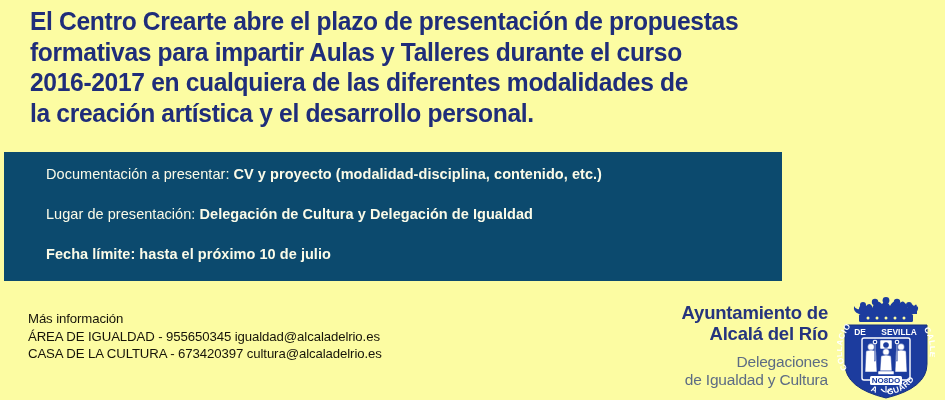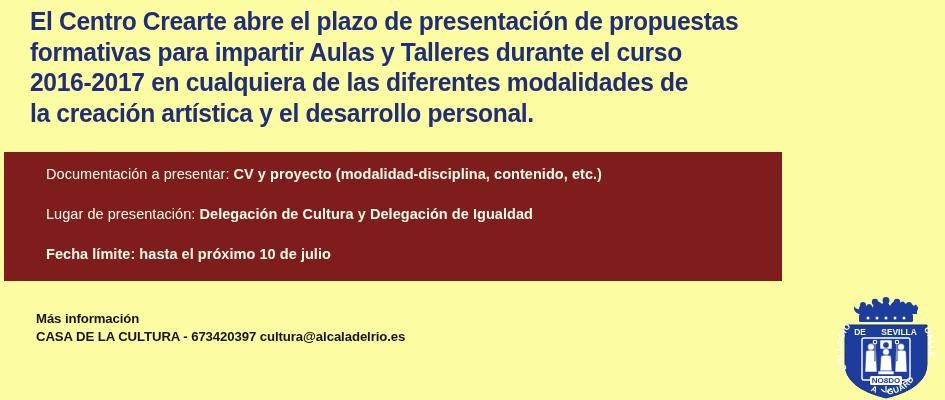--- a/index.html
+++ b/index.html
@@ -32,21 +32,21 @@
     white-space: pre-line;
   }
 
   
   .info-panel {
     position: absolute;
     left: 4px;
     top: 152px;
     width: 778px;
     height: 129px;
-    background: #7f1d1d;
+    background: #0c4a6e;
     padding: 14px 0 0 42px;
   }
 
   .info-row {
     color: #fbfbe8;
     font-size: 14.5px;
     line-height: 17px;
     margin-bottom: 23px;
     white-space: nowrap;
     letter-spacing: 0.05px;
@@ -56,25 +56,24 @@
   .info-label { font-weight: normal; }
   .info-value { font-weight: bold; }
   .info-row.all-bold { font-weight: bold; }
 
   
   .contact {
     position: absolute;
     left: 28px;
     top: 310px;
     color: #161409;
-    font-weight: bold;
+    font-weight: normal;
     font-size: 13.2px;
     line-height: 17.5px;
     letter-spacing: -0.1px;
-    margin-left: 8px;
   }
   .contact-line { white-space: nowrap; }
   .contact-heading { font-size: 13.2px; }
 
   
   .logo-block {
     position: absolute;
     right: 10px;
     top: 292px;
     display: flex;
@@ -147,25 +146,32 @@
   </div>
 
   <div class="info-row all-bold">
     <span class="info-value">Fecha límite: hasta el próximo 10 de julio</span>
   </div>
 
 </div>
 
 <div class="contact">
   <div class="contact-line contact-heading">Más información</div>
+  <div class="contact-line">ÁREA DE IGUALDAD - 955650345 igualdad@alcaladelrio.es</div>
   <div class="contact-line">CASA DE LA CULTURA - 673420397 cultura@alcaladelrio.es</div>
 </div>
 
 <div class="logo-block">
 
+  <div class="logo-text">
+    <div class="logo-title">Ayuntamiento de
+Alcalá del Río</div>
+    <div class="logo-sub">Delegaciones
+de Igualdad y Cultura</div>
+  </div>
 
   <span class="crest-wrap">
     <svg class="crest" viewBox="0 0 98 108" xmlns="http://www.w3.org/2000/svg">
       <defs>
         <path id="ringL" d="M 14,82 A 36,36 0 0 1 14,34"></path>
         <path id="ringR" d="M 84,34 A 36,36 0 0 1 84,82"></path>
         <path id="ringB" d="M 20,86 A 34,34 0 0 0 78,86"></path>
       </defs>
 
       <g fill="#1c3c9e">

